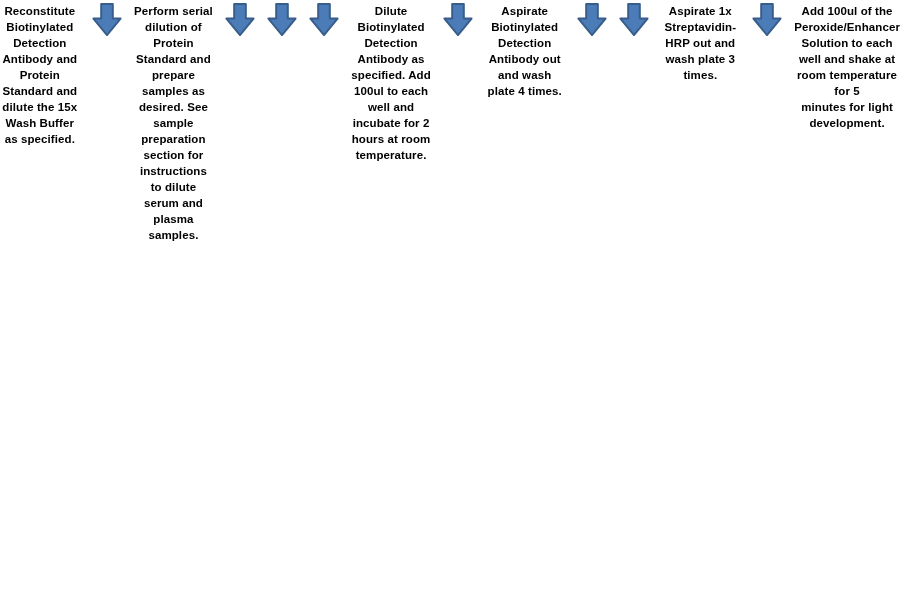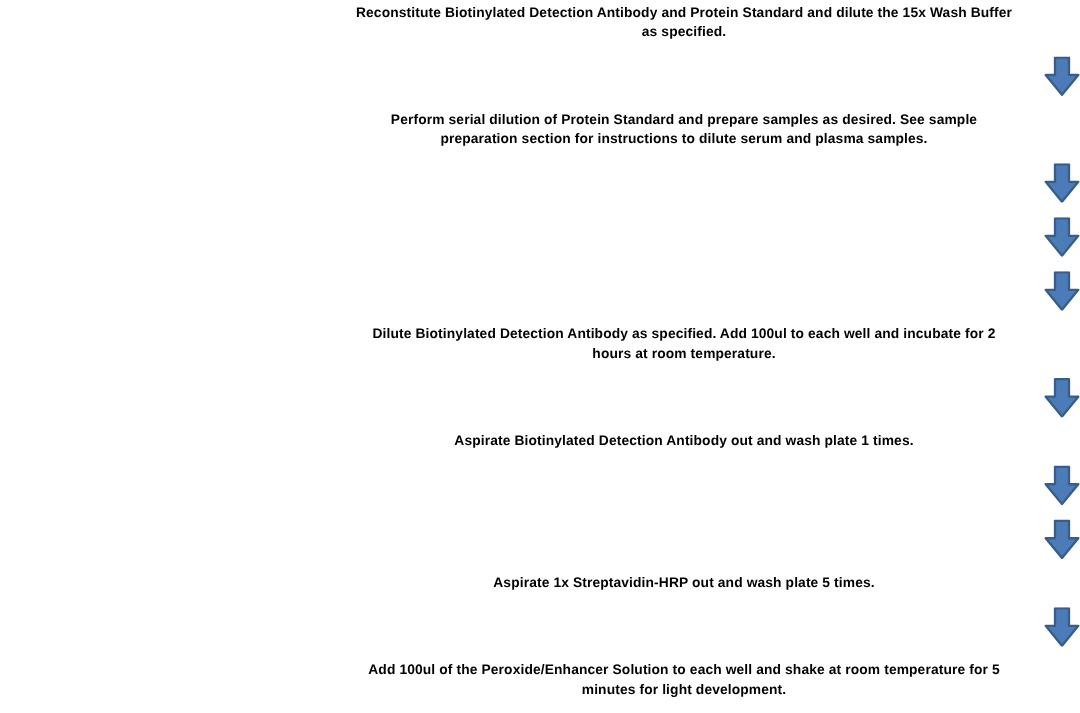--- a/index.html
+++ b/index.html
@@ -8,22 +8,22 @@
     background: #ffffff;
     width: 900px;
     height: 594px;
     overflow: hidden;
     font-family: "Liberation Sans", sans-serif;
   }
   .flow {
     width: 900px;
     height: 594px;
     display: flex;
-    flex-direction: column;
-    align-items: flex-end;
+    flex-direction: row;
+    align-items: flex-start;
     justify-content: flex-start;
     padding-top: 3px;
     box-sizing: border-box;
     gap: 12px;
   }
   .step {
     width: 660px;
     text-align: center;
     font-size: 11.5px;
     font-weight: 700;
@@ -80,36 +80,36 @@
 
   <div class="step" style="color: rgb(0, 0, 0);">Dilute Biotinylated Detection Antibody as specified. Add 100ul to each well and incubate for 2
 hours at room temperature.</div>
 
   <div class="arrow">
     <svg width="30" height="33" viewBox="0 0 30 34" aria-hidden="true">
       <path d="M 9 1 L 21 1 L 21 16 L 29 16 L 15 33 L 1 16 L 9 16 Z" stroke-width="2" stroke-linejoin="round" fill="#4b7cb8" stroke="#385d8a"></path>
     </svg>
   </div>
 
-  <div class="step" style="color: rgb(0, 0, 0);">Aspirate Biotinylated Detection Antibody out and wash plate 1 times.</div>
+  <div class="step" style="color: rgb(0, 0, 0);">Aspirate Biotinylated Detection Antibody out and wash plate 4 times.</div>
 
   <div class="arrow">
     <svg width="30" height="33" viewBox="0 0 30 34" aria-hidden="true">
       <path d="M 9 1 L 21 1 L 21 16 L 29 16 L 15 33 L 1 16 L 9 16 Z" stroke-width="2" stroke-linejoin="round" fill="#4b7cb8" stroke="#385d8a"></path>
     </svg>
   </div>
 
 
   <div class="arrow">
     <svg width="30" height="33" viewBox="0 0 30 34" aria-hidden="true">
       <path d="M 9 1 L 21 1 L 21 16 L 29 16 L 15 33 L 1 16 L 9 16 Z" stroke-width="2" stroke-linejoin="round" fill="#4b7cb8" stroke="#385d8a"></path>
     </svg>
   </div>
 
-  <div class="step" style="color: rgb(0, 0, 0);">Aspirate 1x Streptavidin-HRP out and wash plate 5 times.</div>
+  <div class="step" style="color: rgb(0, 0, 0);">Aspirate 1x Streptavidin-HRP out and wash plate 3 times.</div>
 
   <div class="arrow">
     <svg width="30" height="33" viewBox="0 0 30 34" aria-hidden="true">
       <path d="M 9 1 L 21 1 L 21 16 L 29 16 L 15 33 L 1 16 L 9 16 Z" stroke-width="2" stroke-linejoin="round" fill="#4b7cb8" stroke="#385d8a"></path>
     </svg>
   </div>
 
   <div class="step" style="color: rgb(0, 0, 0);">Add 100ul of the Peroxide/Enhancer Solution to each well and shake at room temperature for 5
 minutes for light development.</div>
 </div>

